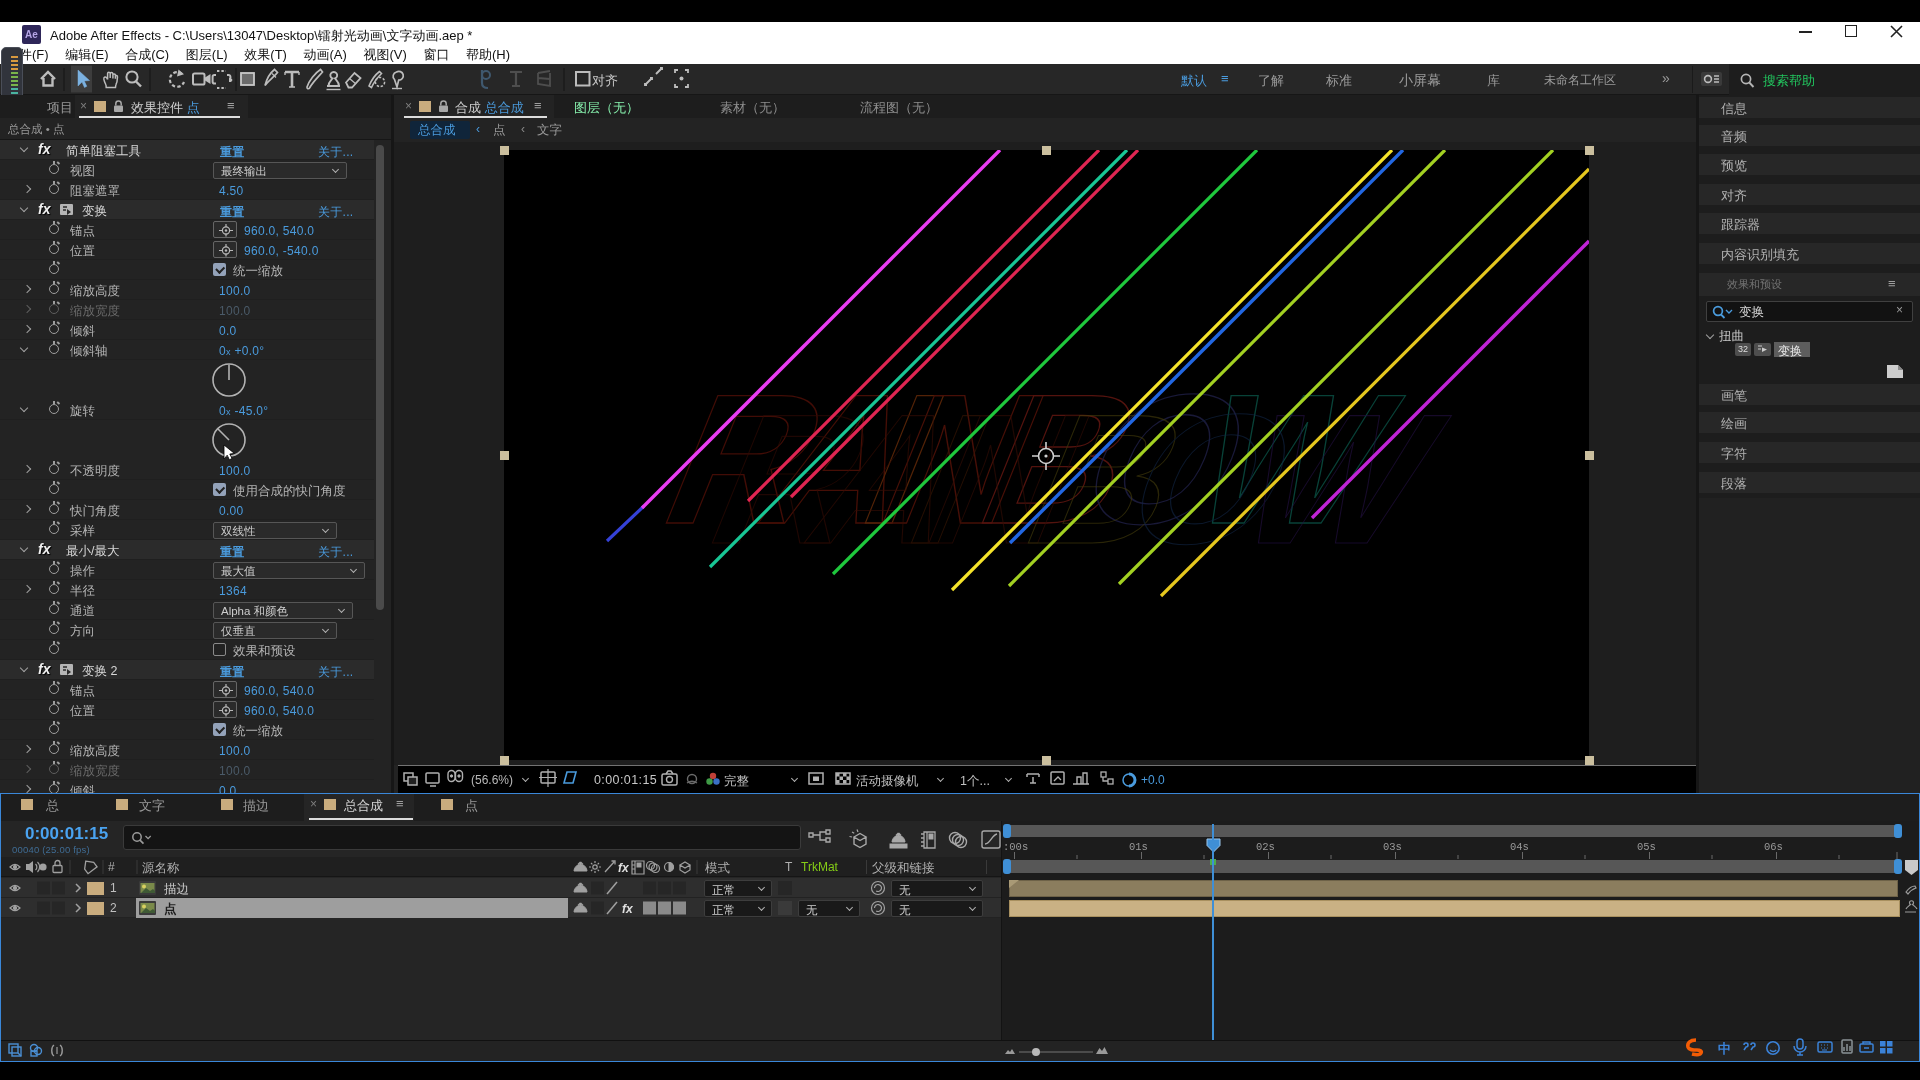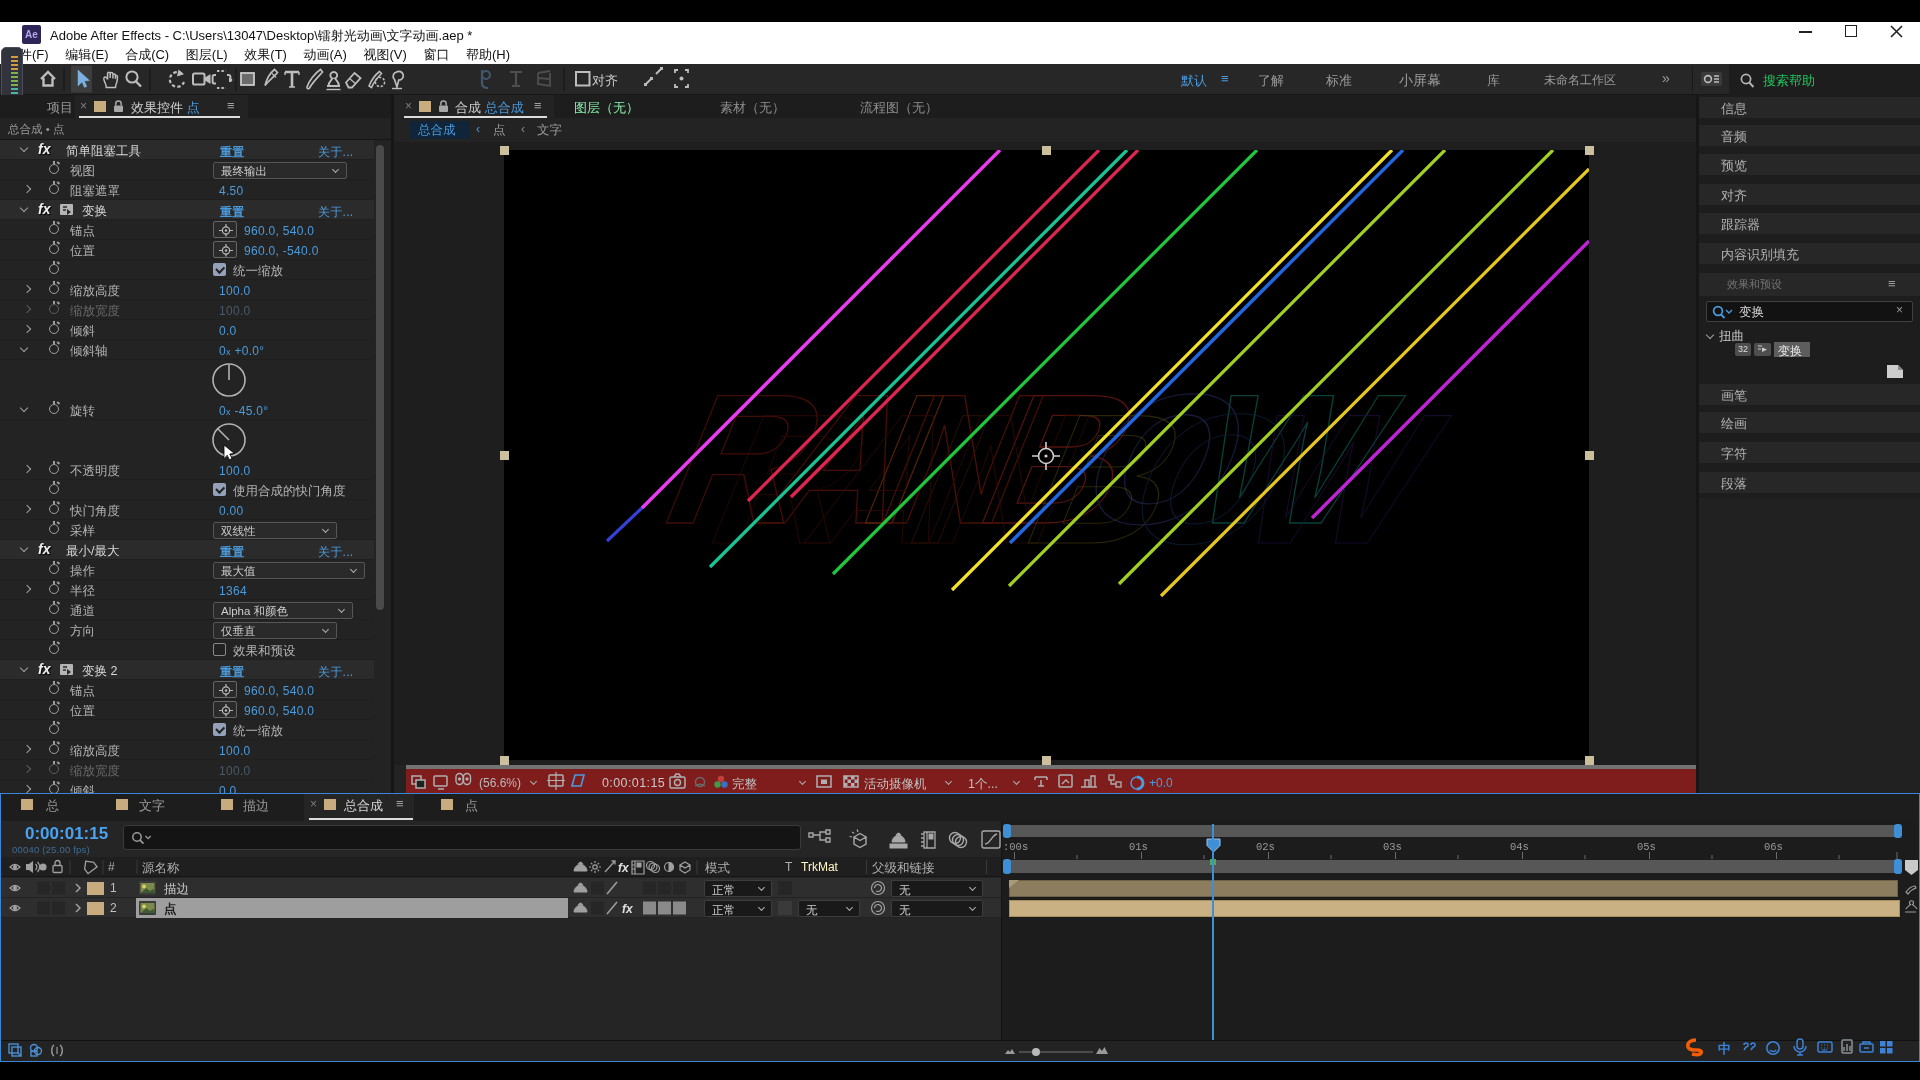--- a/index.html
+++ b/index.html
@@ -440,21 +440,21 @@
 
     <div class="ab" style="left:106px;top:51px;width:9px;height:9px;background:#cbbf9e"></div>
     <div class="ab" style="left:648px;top:51px;width:9px;height:9px;background:#cbbf9e"></div>
     <div class="ab" style="left:1191px;top:51px;width:9px;height:9px;background:#cbbf9e"></div>
     <div class="ab" style="left:106px;top:356px;width:9px;height:9px;background:#cbbf9e"></div>
     <div class="ab" style="left:1191px;top:356px;width:9px;height:9px;background:#cbbf9e"></div>
     <div class="ab" style="left:106px;top:661px;width:9px;height:9px;background:#cbbf9e"></div>
     <div class="ab" style="left:648px;top:661px;width:9px;height:9px;background:#cbbf9e"></div>
     <div class="ab" style="left:1191px;top:661px;width:9px;height:9px;background:#cbbf9e"></div>
 
-    <div class="ab" style="left:12px;top:670px;width:1302px;height:28px;background:#7f1d1d;border-top:4px solid #737373">
+    <div class="ab" style="left:4px;top:670px;width:1302px;height:28px;background:#000000;border-top:1px solid #737373">
       <svg class="ab" style="left:0;top:0" width="180" height="28" fill="none" stroke="#b0b0b0">
         <rect x="6" y="7" width="9" height="8" stroke-width="1.5"></rect>
           <rect x="10" y="11" width="9" height="8" stroke-width="1.5" fill="#212121"></rect>
         <rect x="28" y="7" width="13" height="10" rx="1" stroke-width="1.5"></rect>
           <path d="M32 20 h6" stroke-width="1.5"></path>
         <path d="M50 8 a3.5 3.5 0 0 1 7 0 v4 a3.5 3.5 0 0 1 -7 0 z M57.5 8 a3.5 3.5 0 0 1 7 0 v4 a3.5 3.5 0 0 1 -7 0 z" stroke-width="1.4"></path>
         <circle cx="53.5" cy="10" r="1.2" fill="#b0b0b0"></circle>
           <circle cx="61" cy="10" r="1.2" fill="#b0b0b0"></circle>
       </svg>
       <div class="txt" style="left:73px;top:7px;font-size:12px;color:#b8b8b8">(56.6%)</div>
@@ -634,21 +634,21 @@
     <circle cx="87" cy="10" r="4" stroke-width="1.2"></circle>
       <circle cx="84.5" cy="8.5" r="4" stroke-width="1.2"></circle>
       <circle cx="89.5" cy="11.5" r="4" stroke-width="1.2"></circle>
     <circle cx="103" cy="10" r="4.5" stroke-width="1.2"></circle>
       <path d="M103 5.5 a4.5 4.5 0 0 1 0 9 z" fill="#a0a0a0"></path>
     <path d="M114 8 l5-3 5 3 -5 3 z M114 8 v5 l5 3 5-3 v-5" stroke-width="1.2"></path>
     <path d="M131 3 v14" stroke="#3a3a3a"></path>
   </svg>
   <div class="txt" style="left:704px;top:66px;font-size:12.5px;color:#b0b0b0">模式</div>
   <div class="txt" style="left:784px;top:66px;font-size:12px;color:#b0b0b0">T</div>
-  <div class="txt" style="left:800px;top:66px;font-size:12px;color:#fef9c3">TrkMat</div>
+  <div class="txt" style="left:800px;top:66px;font-size:12px;color:#84cc16">TrkMat</div>
   <div class="ab" style="left:865px;top:66px;width:1px;height:14px;background:#3a3a3a"></div>
   <div class="txt" style="left:871px;top:66px;font-size:12.5px;color:#b0b0b0">父级和链接</div>
   <div class="ab" style="left:985px;top:66px;width:1px;height:14px;background:#3a3a3a"></div>
 
   <div class="ab" style="left:0;top:84px;width:1000px;height:20px;background:#2e2e2e;border-bottom:1px solid #222"></div>
   <div class="ab" style="left:0;top:104px;width:1000px;height:20px;background:#2e2e2e;border-bottom:1px solid #222"></div>
   <div class="ab" style="left:135px;top:104px;width:432px;height:20px;background:#9e9e9e"></div>
 
   <svg class="ab" style="left:0;top:84px" width="1000" height="20" fill="none" stroke="#a0a0a0">
     <path d="M9 10 q5 -5 10 0 q-5 5 -10 0 z" stroke-width="1.2"></path>

